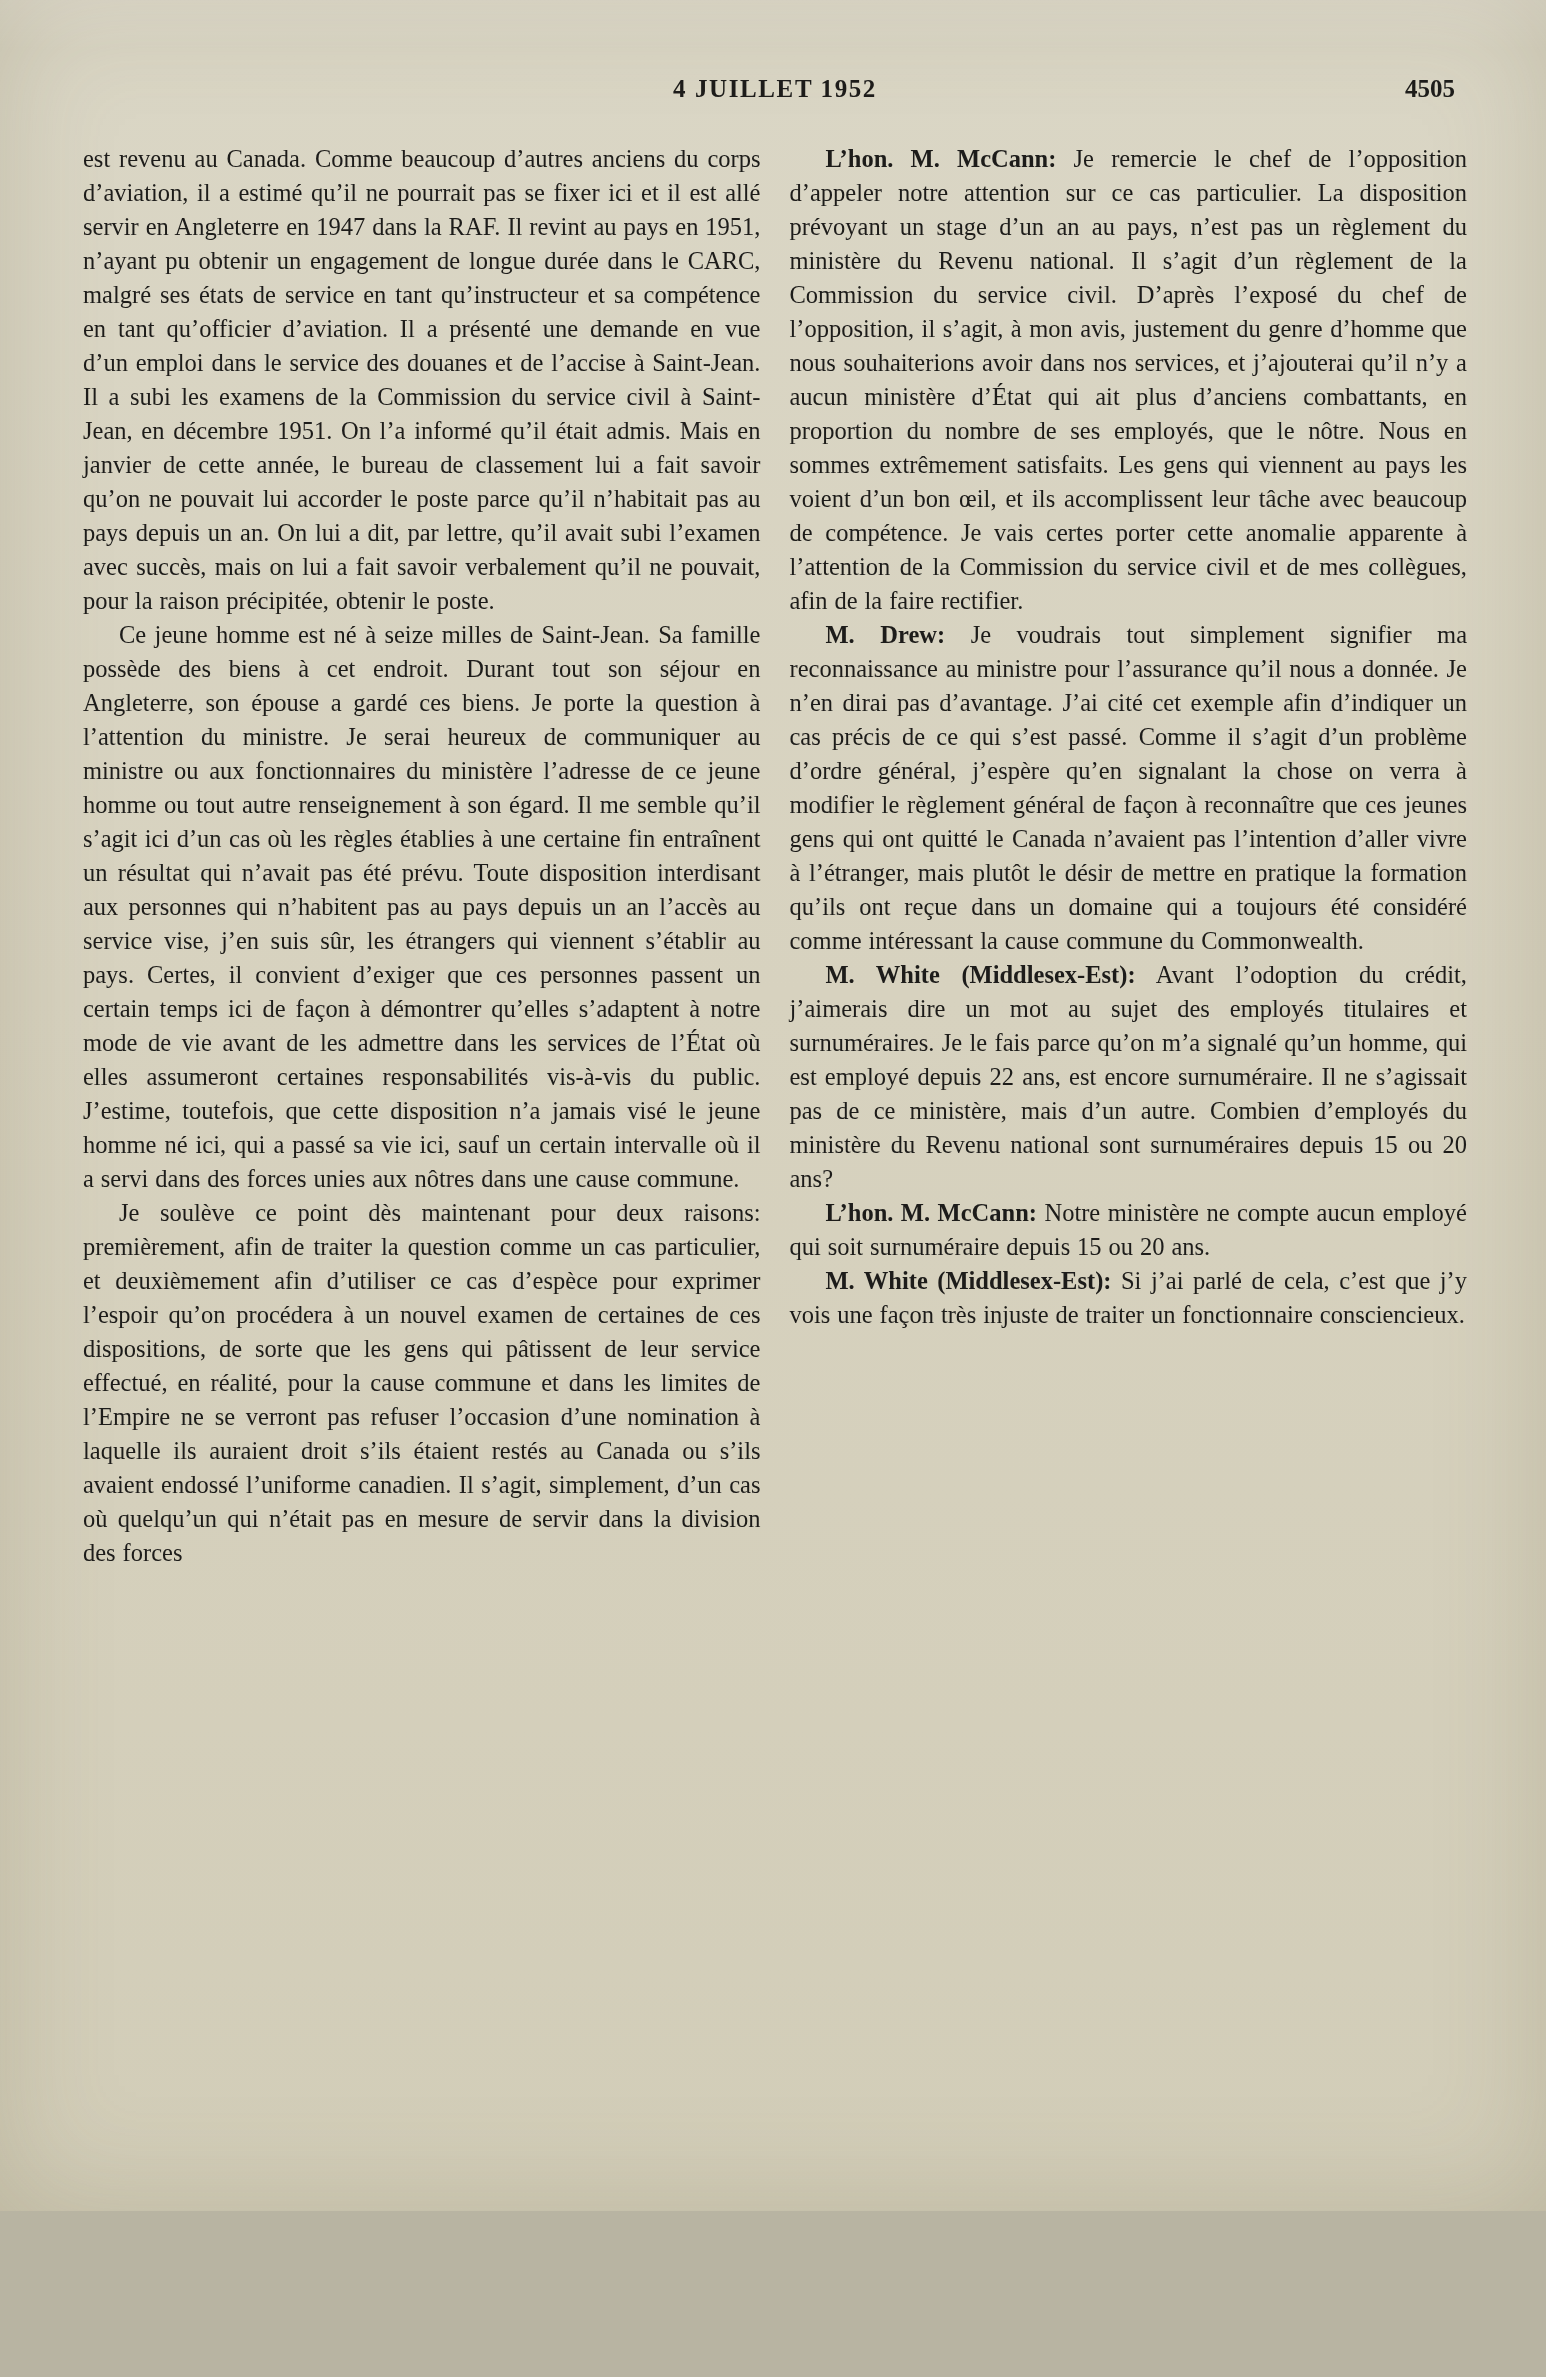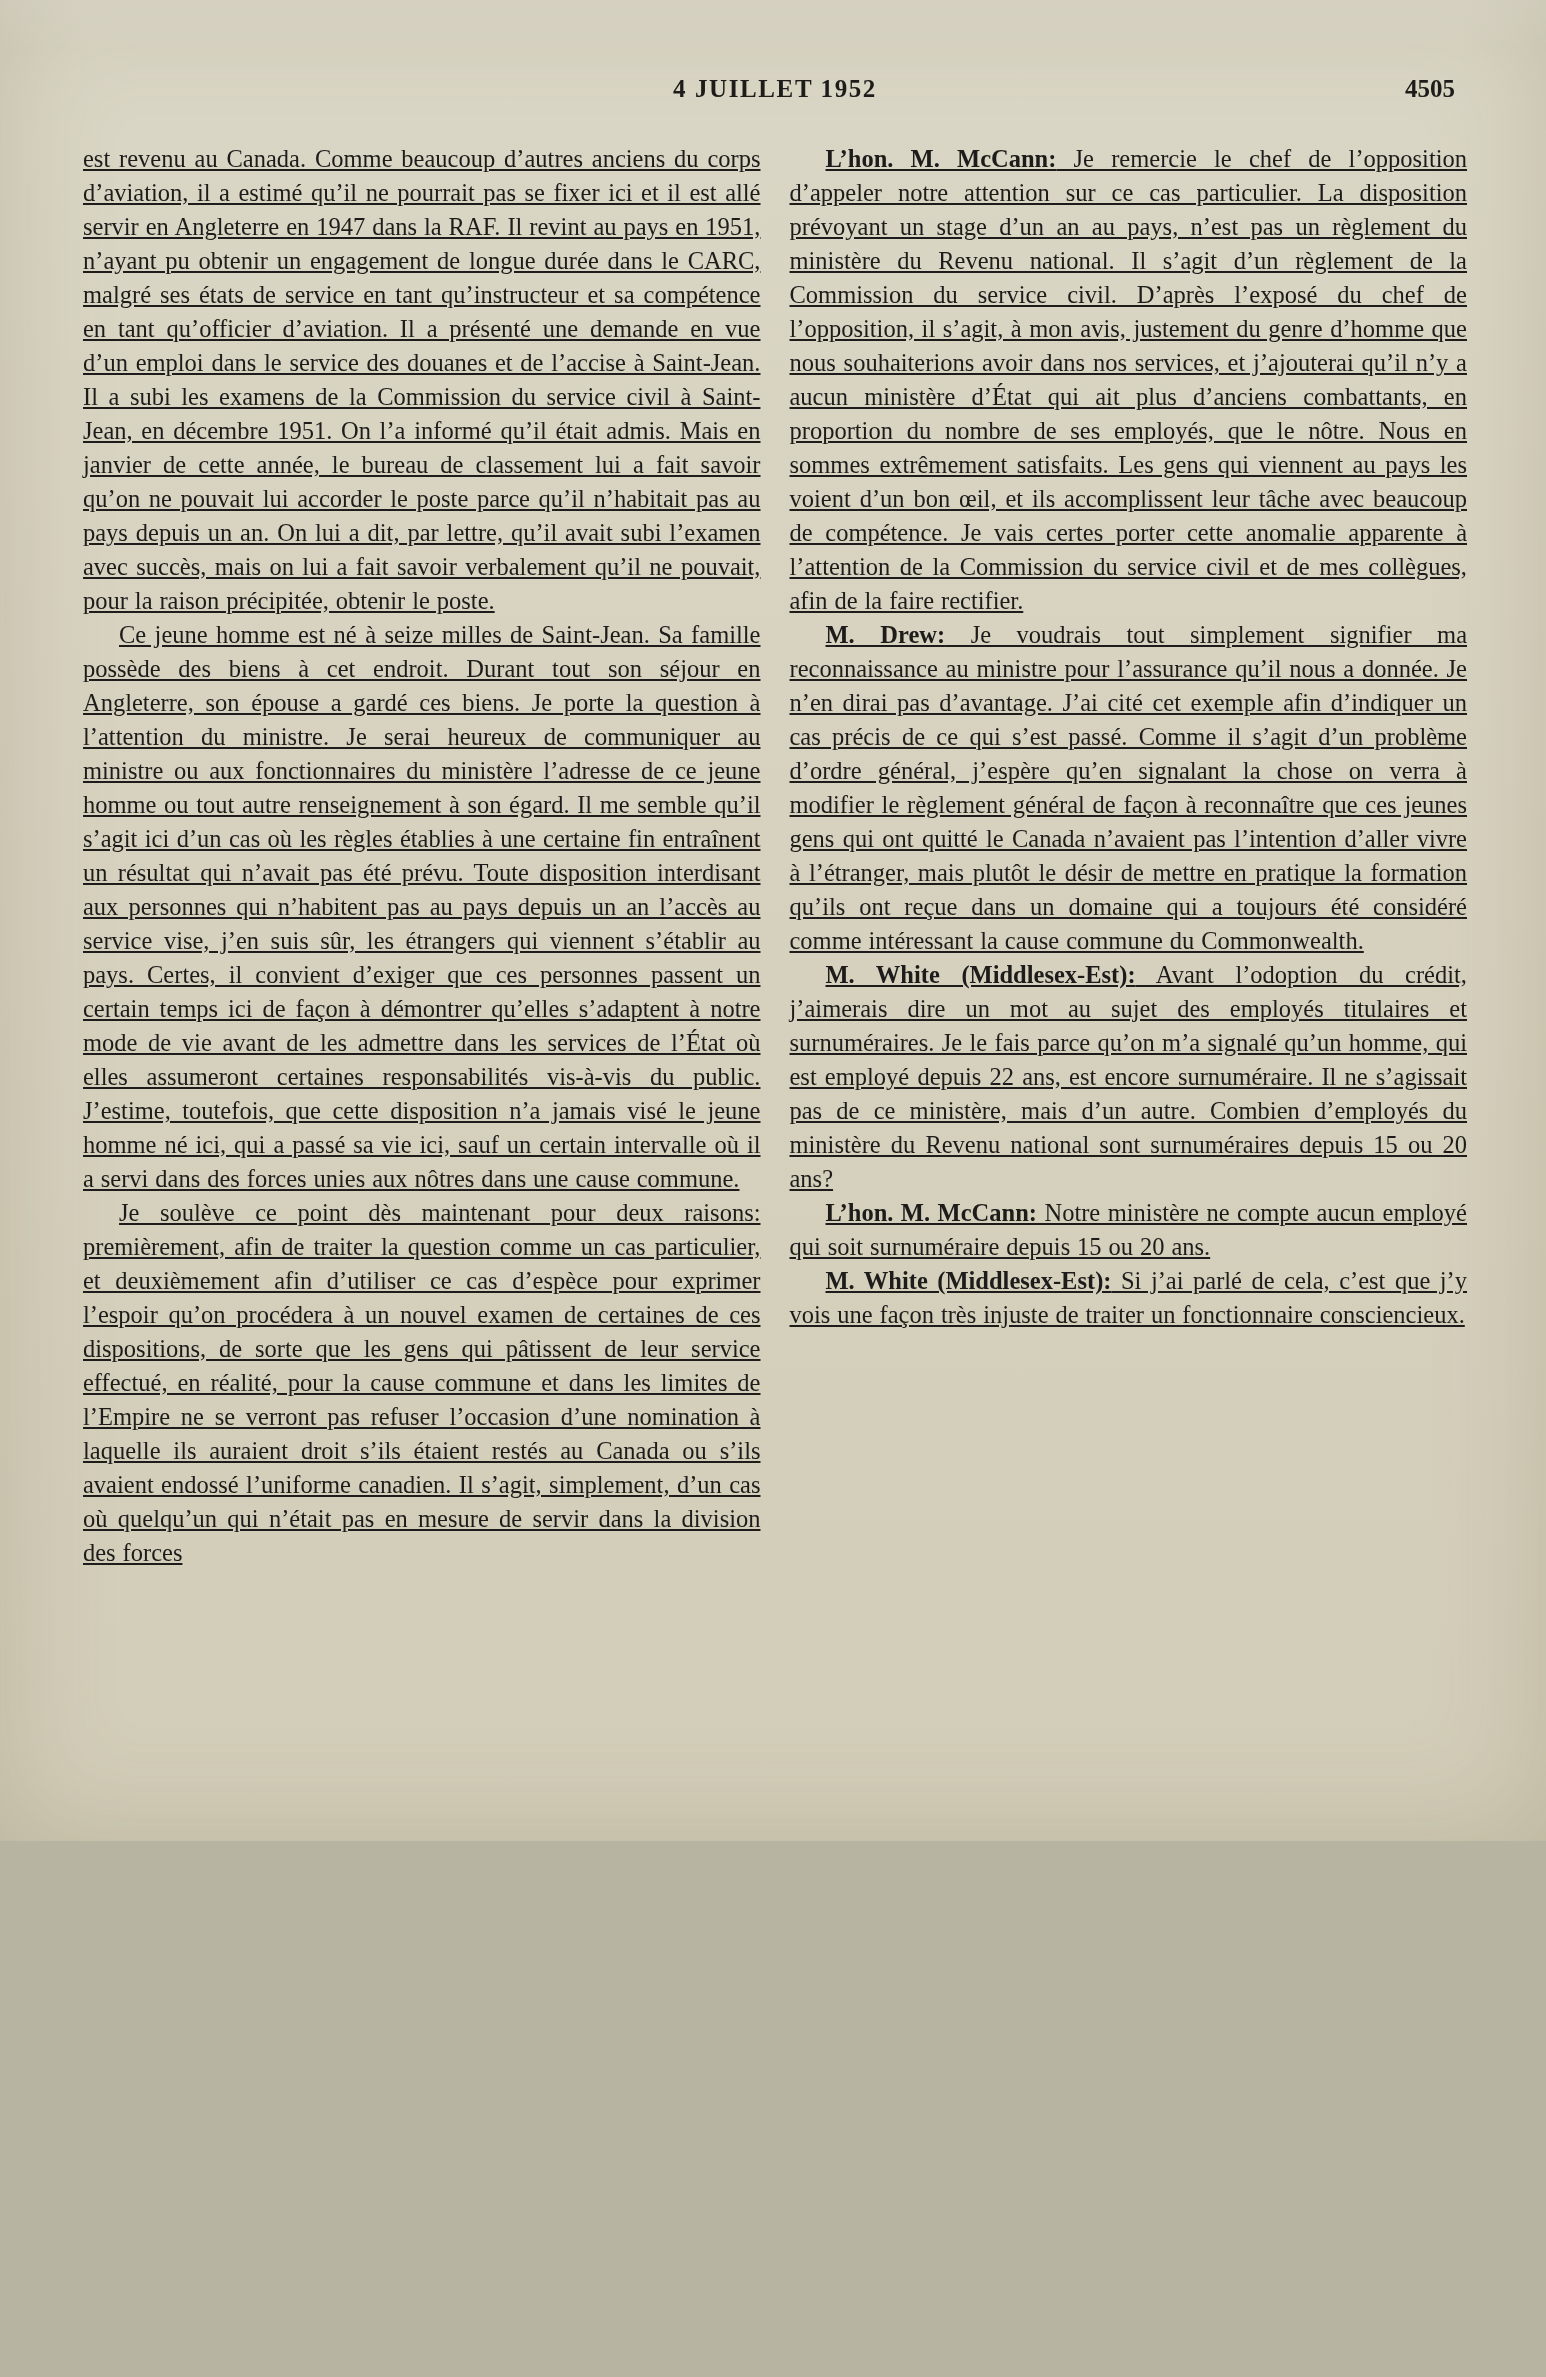--- a/index.html
+++ b/index.html
@@ -3,21 +3,21 @@
 <meta charset="utf-8">
 <style>
   html, body {
     margin: 0;
     padding: 0;
     background: #b8b4a2;
   }
   .page {
     position: relative;
     width: 1547px;
-    height: 1841px;
+    height: 2211px;
     margin: 0 auto;
     box-sizing: border-box;
     padding: 75px 80px 0 83px;
     background: var(--paper, #d7d2bf);
     background-image: linear-gradient(180deg, #e2ded0 0px, #dad6c5 49px, #d7d2bf 45%, #d2cdb8 100%);
     box-shadow: inset 0 0 114px rgba(110, 100, 70, 0.22);
     color: var(--ink, #1d1c1a);
     font-family: "Liberation Serif", serif;
   }
   .header {
@@ -35,21 +35,20 @@
     letter-spacing: 1.6px;
   }
   .header .page-num {
     position: absolute;
     right: 12px;
     top: 0;
   }
   .columns {
     display: flex;
     gap: 29px;
-    text-decoration: underline;
   }
   .col {
     flex: 1;
     min-width: 0;
     font-size: 24.5px;
     line-height: 34px;
     text-align: justify;
     hyphens: auto;
     word-spacing: 0.8px;
   }

